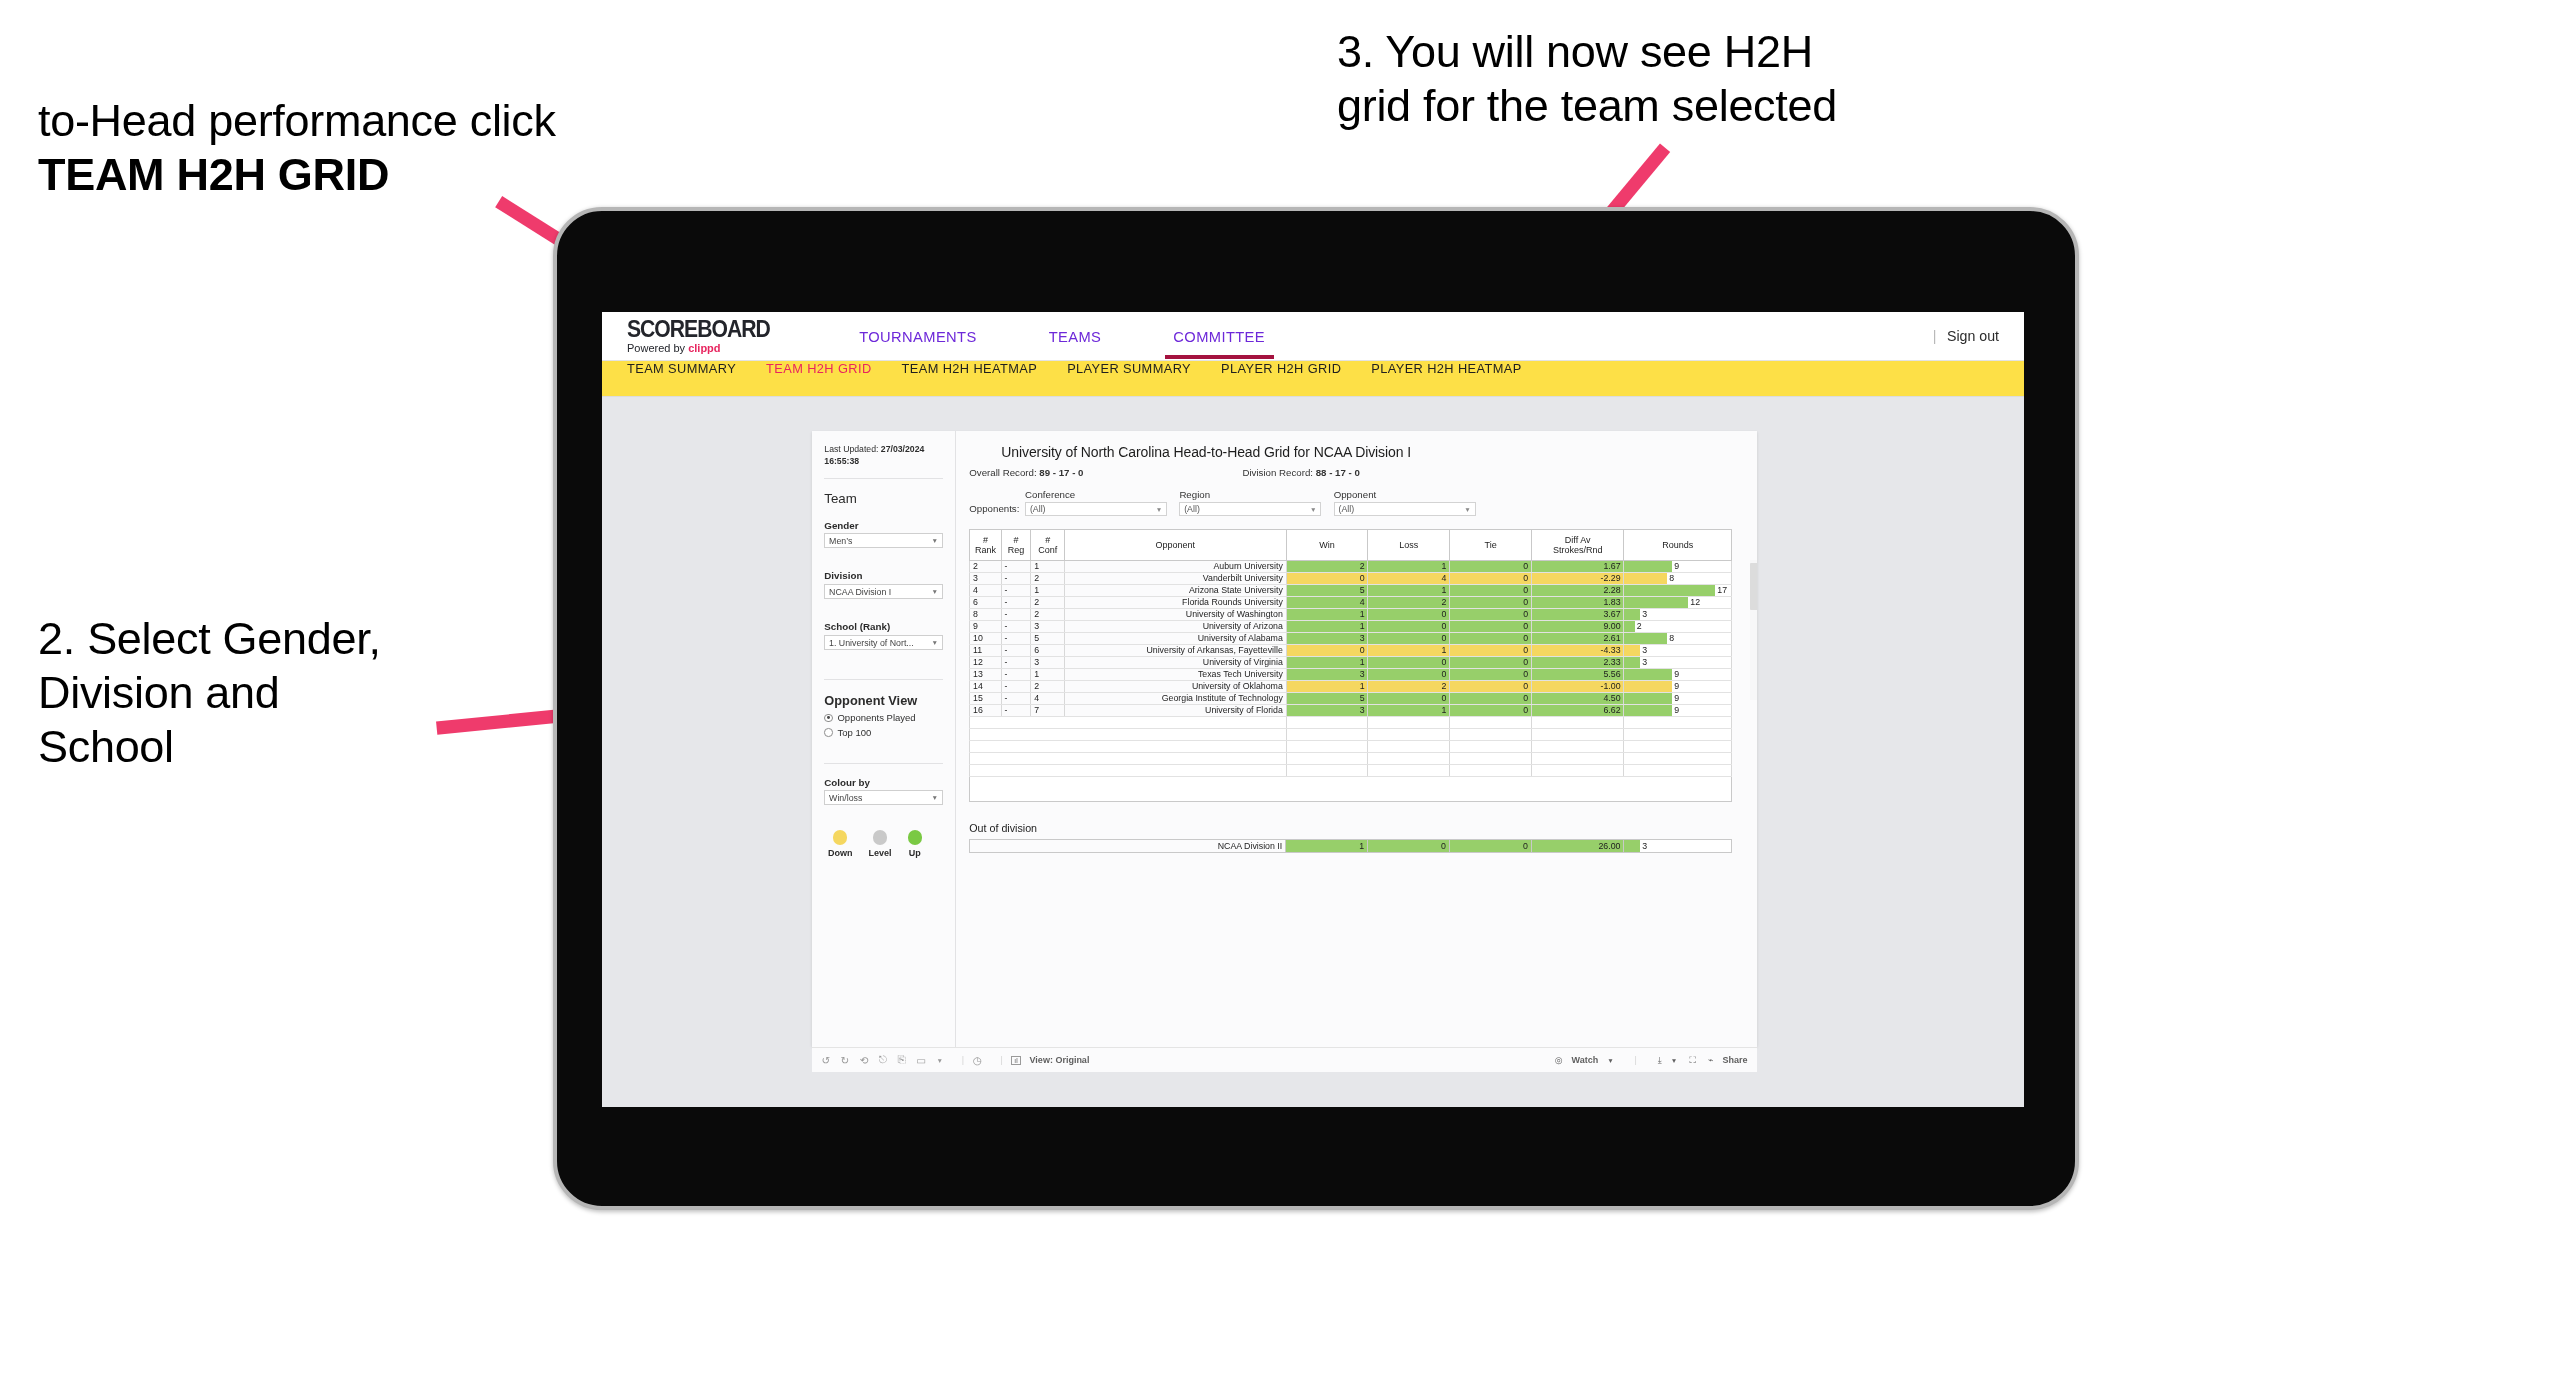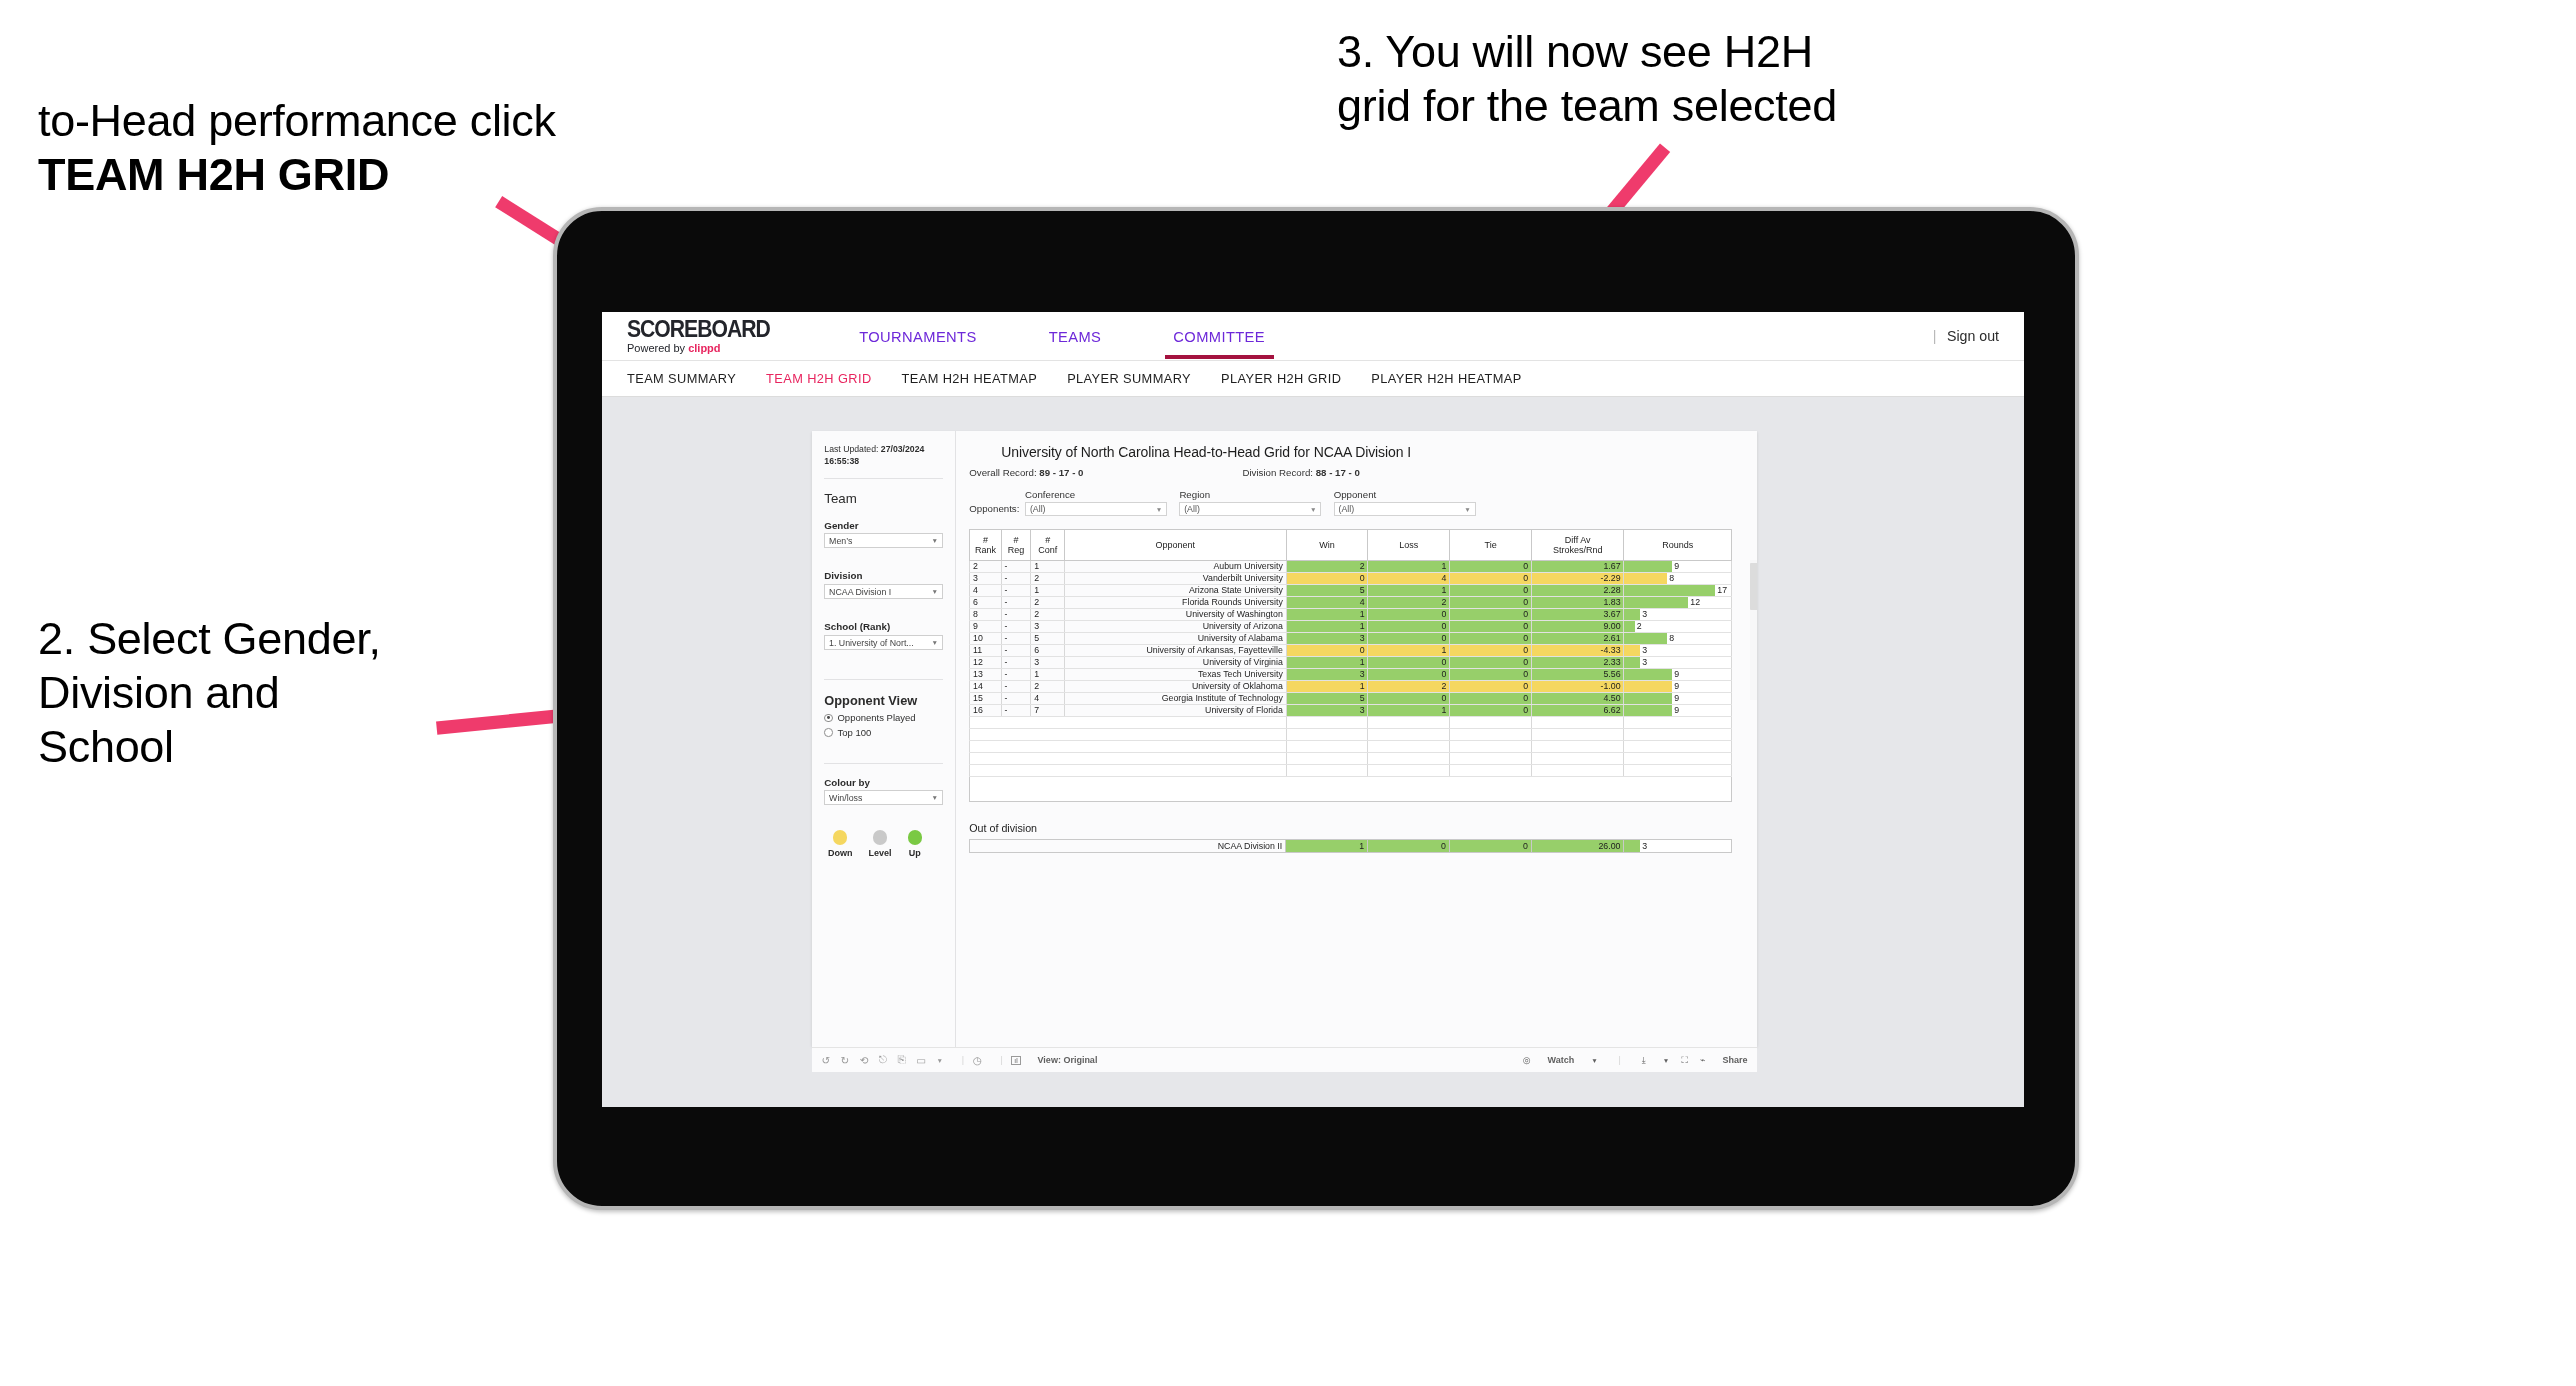--- a/index.html
+++ b/index.html
@@ -72,22 +72,22 @@
     height: 3.3px; background: #a4123f;
   }
   #signout-wrap {
     margin-left: auto; padding-right: 25px; display: flex; align-items: center;
     gap: 10.4px; font-size: 14.2px; color: #2b2b2b;
   }
   .vbar { color: #b8b8b8; }
 
   
   #subbar {
-    height: 36px; background: #ffffff;
-    display: flex; align-items: center;
+    height: 36px; background: #fde047;
+    display: flex; align-items: flex-start;
     border-bottom: 0.9px solid #dcdcdc;
     padding-left: 25px;
   }
   .subtab {
     font-size: 12.8px; letter-spacing: 0.4px; color: #1f1f1f;
     margin-right: 30px; cursor: pointer; white-space: nowrap;
   }
   .subtab.active { color: #e8255f; }
 
   
@@ -195,21 +195,21 @@
 
   
   #toolbar {
     position: absolute; left: 210px; top: 650px; width: 945px; height: 25px;
     background: #fbfbfc; border-top: 0.9px solid #e4e4e4;
     display: flex; align-items: center; padding: 0 9.5px;
     font-size: 9px; color: #8c8c8c;
   }
   .tb-ic { margin-right: 10.4px; font-size: 10.4px; color: #9a9a9a; }
   .tb-sep { color: #d5d5d5; margin: 0 8.5px; }
-  .tb-item { display: flex; align-items: center; gap: 17px; color: #5f5f5f; }
+  .tb-item { display: flex; align-items: center; gap: 9px; color: #5f5f5f; }
   .tb-right { margin-left: auto; display: flex; align-items: center; gap: 12.3px; color: #5f5f5f; }
 </style>
 </head>
 <body>
 
 <div id="stage">
 
   <div class="annot" id="annot-1">
     <br>
     <span>to-Head performance click</span><br>

